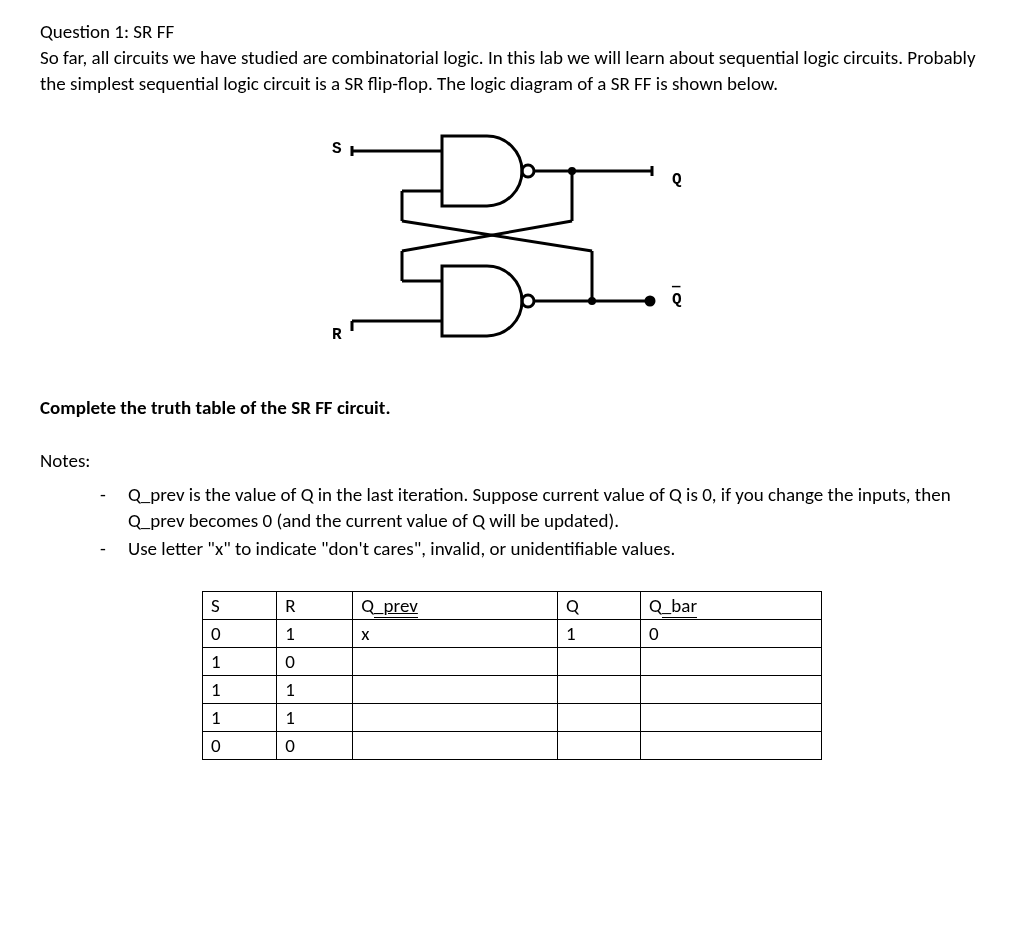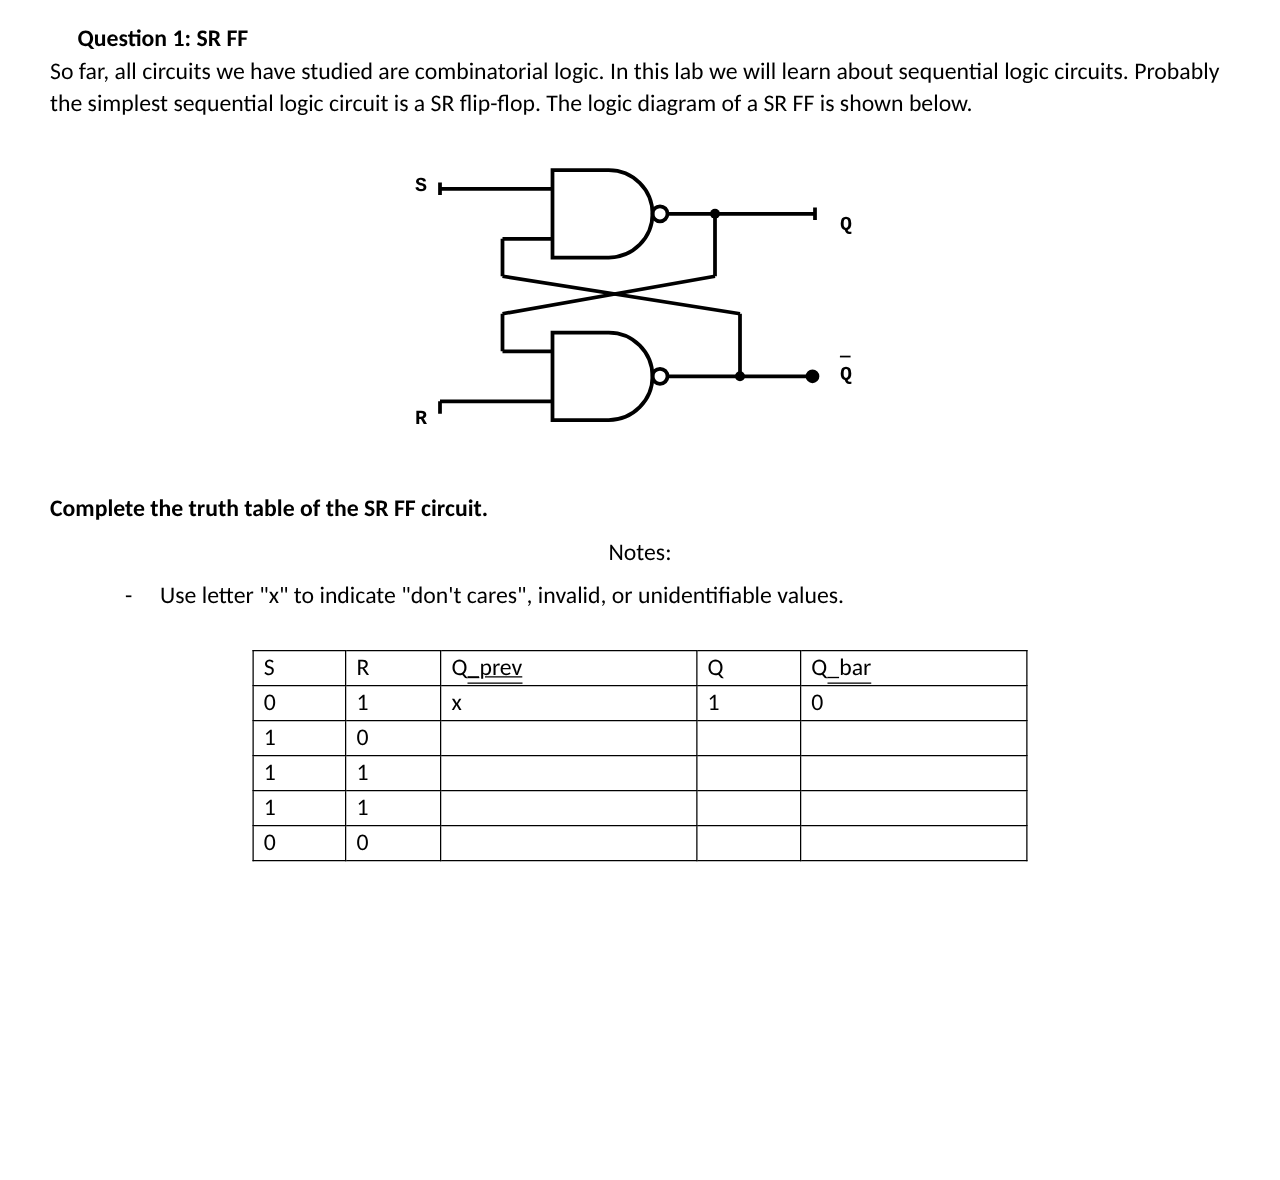--- a/index.html
+++ b/index.html
@@ -8,46 +8,44 @@
     body {
       font-family: Calibri, Arial, sans-serif;
       font-size: 19px;
       color: #000;
       background: #fff;
       margin: 0;
       padding: 20px 40px;
       width: 1024px;
     }
     .heading {
-      font-weight: bold;
+      font-weight: normal;
       margin-bottom: 2px;
-      margin-left: 22px;
     }
     .intro {
       line-height: 1.35;
       margin-bottom: 30px;
     }
     .diagram-wrap {
       width: 100%;
       display: flex;
       justify-content: center;
       margin: 20px 0 40px 0;
     }
     .diagram {
       position: relative;
       width: 440px;
       height: 230px;
     }
     .task {
       font-weight: bold;
-      margin: 20px 0 12px 0;
+      margin: 20px 0 30px 0;
     }
     .notes-title {
       margin-bottom: 10px;
-      text-align: center;
     }
     ul.notes {
       list-style: none;
       padding-left: 60px;
       margin: 0 0 30px 0;
     }
     ul.notes li {
       position: relative;
       padding-left: 28px;
       line-height: 1.35;
@@ -141,20 +139,21 @@
     <div class="dlabel" style="left:380px; top:45px;">Q</div>
     <div class="dlabel" style="left:380px; top:152px; font-size:14px;">—</div>
     <div class="dlabel" style="left:380px; top:165px;">Q</div>
   </div>
 </div>
 
 <div class="task">Complete the truth table of the SR FF circuit.</div>
 
 <div class="notes-title">Notes:</div>
 <ul class="notes">
+  <li>Q_prev is the value of Q in the last iteration. Suppose current value of Q is 0, if you change the inputs, then Q_prev becomes 0 (and the current value of Q will be updated).</li>
   <li>Use letter "x" to indicate "don't cares", invalid, or unidentifiable values.</li>
 </ul>
 
 <div class="table-wrap">
   <table class="truth">
     <tbody>
         <tr>
       <td class="hdr">S</td>
       <td class="hdr">R</td>
       <td class="hdr"><span style="text-decoration:none;">Q</span><span style="border-bottom:1px solid #000;text-decoration:underline;">_prev</span></td>

